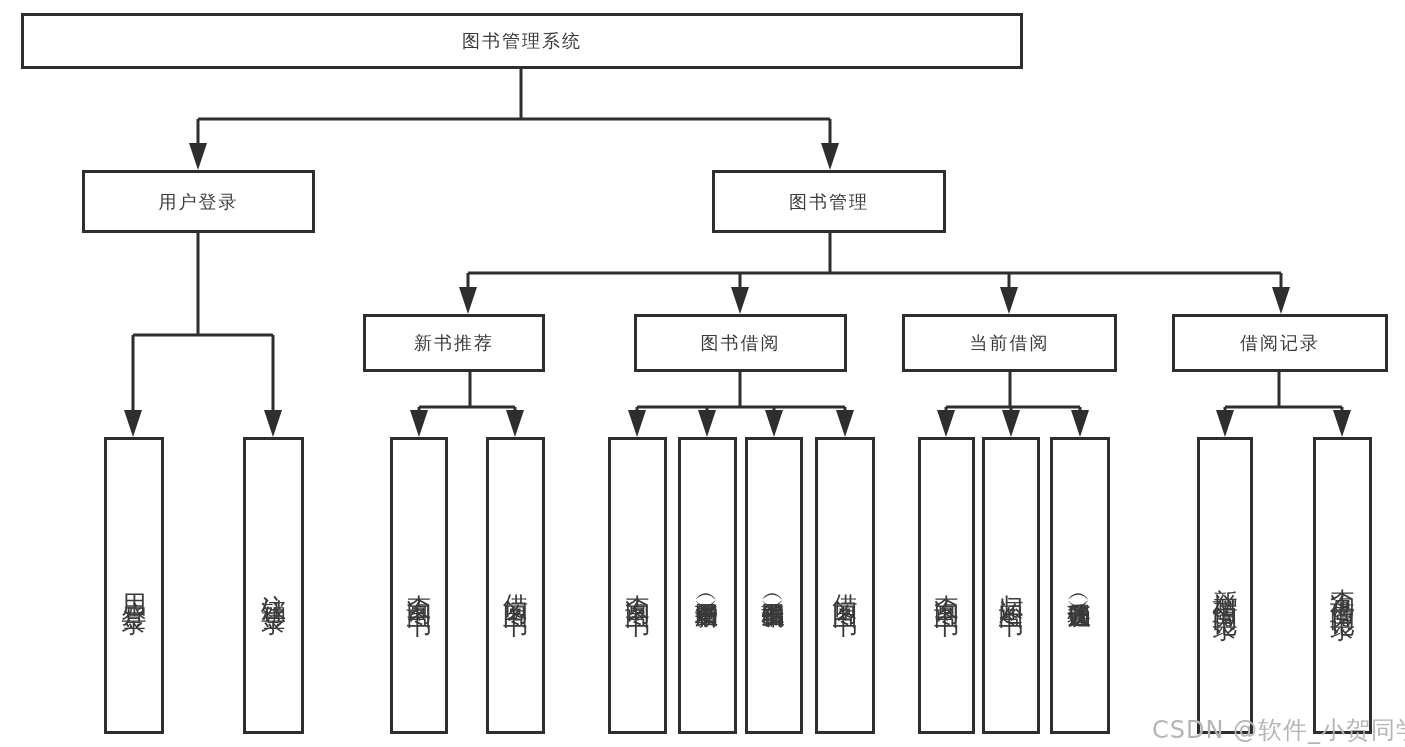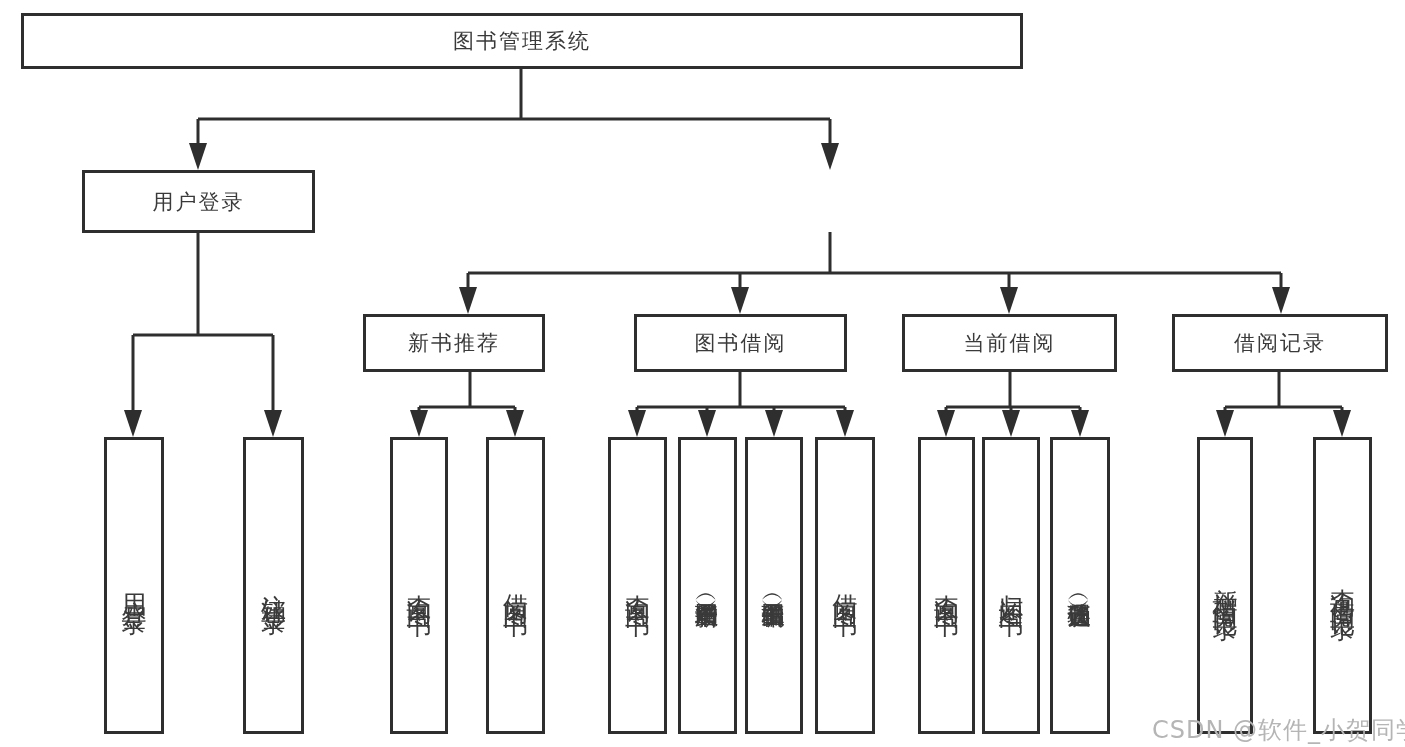--- a/index.html
+++ b/index.html
@@ -13,21 +13,21 @@
   .connectors{position:absolute;left:0;top:0;z-index:1;}
   .box{
     position:absolute;
     box-sizing:border-box;
     border:3px solid #2e2e2e;
     background:#ffffff;
     display:flex;align-items:center;justify-content:center;
     color:#3a3a3a;
     z-index:2;
   }
-  .h-label{font-size:21px;letter-spacing:2px;white-space:nowrap;}
+  .h-label{font-size:18px;letter-spacing:2px;white-space:nowrap;}
   .v-label{
     writing-mode:vertical-rl;
     text-orientation:mixed;
     font-size:25px;
     letter-spacing:6px;
     white-space:nowrap;
   }
   .v-label.tight{font-size:23px;letter-spacing:0;}
   .watermark{
     position:absolute;
@@ -84,20 +84,23 @@
     </g>
   </svg>
 
   <div class="box" style="left:21px;top:13px;width:1002px;height:56px;">
     <span class="h-label">图书管理系统</span>
   </div>
 
   <div class="box" style="left:82px;top:170px;width:233px;height:63px;">
     <span class="h-label">用户登录</span>
   </div>
+  <div class="box" style="left:712px;top:170px;width:234px;height:63px;">
+    <span class="h-label">图书管理</span>
+  </div>
 
   <div class="box" style="left:363px;top:314px;width:182px;height:58px;">
     <span class="h-label">新书推荐</span>
   </div>
   <div class="box" style="left:634px;top:314px;width:213px;height:58px;justify-content:center;">
     <span class="h-label">图书借阅</span>
   </div>
   <div class="box" style="left:1172px;top:314px;width:216px;height:58px;">
     <span class="h-label">借阅记录</span>
   </div>

